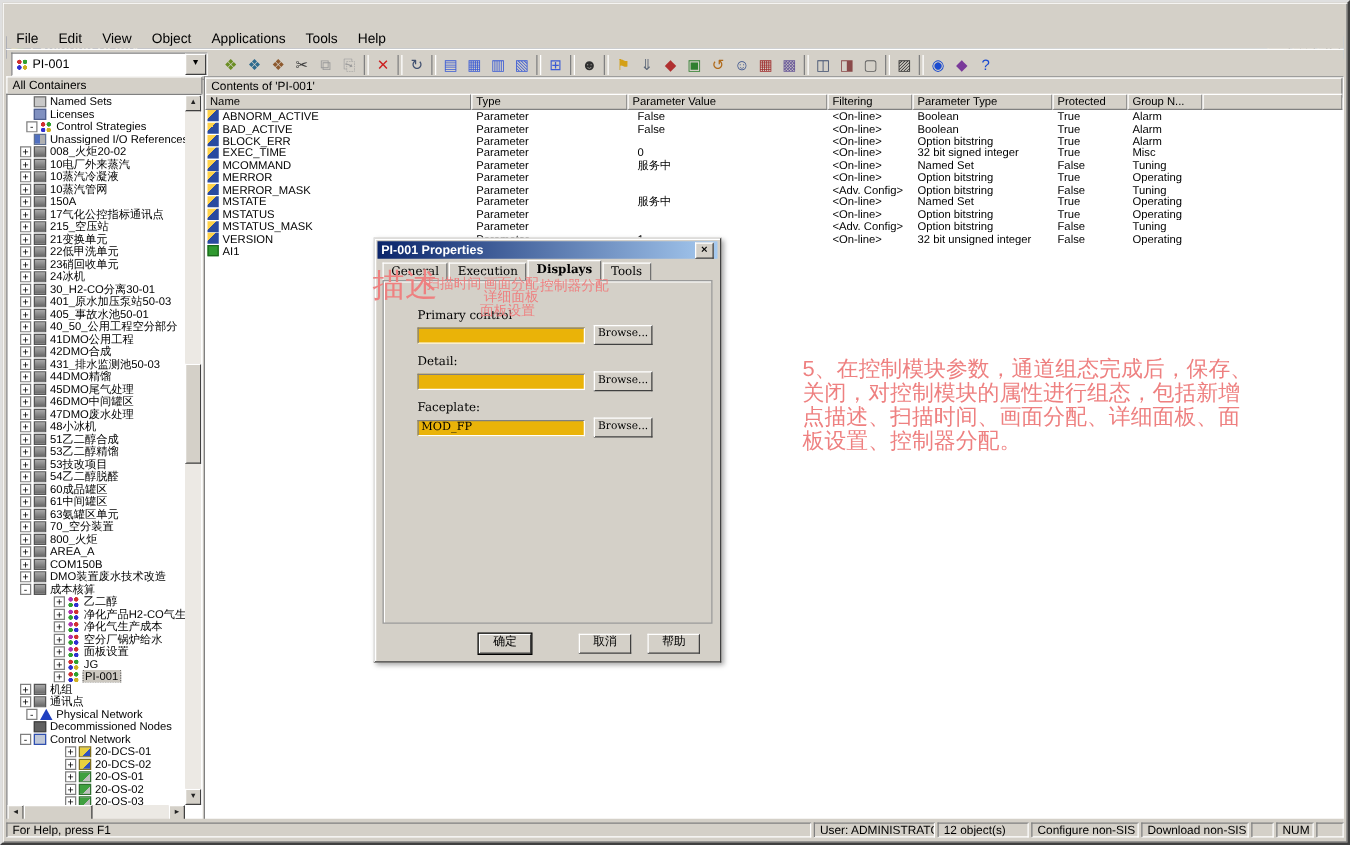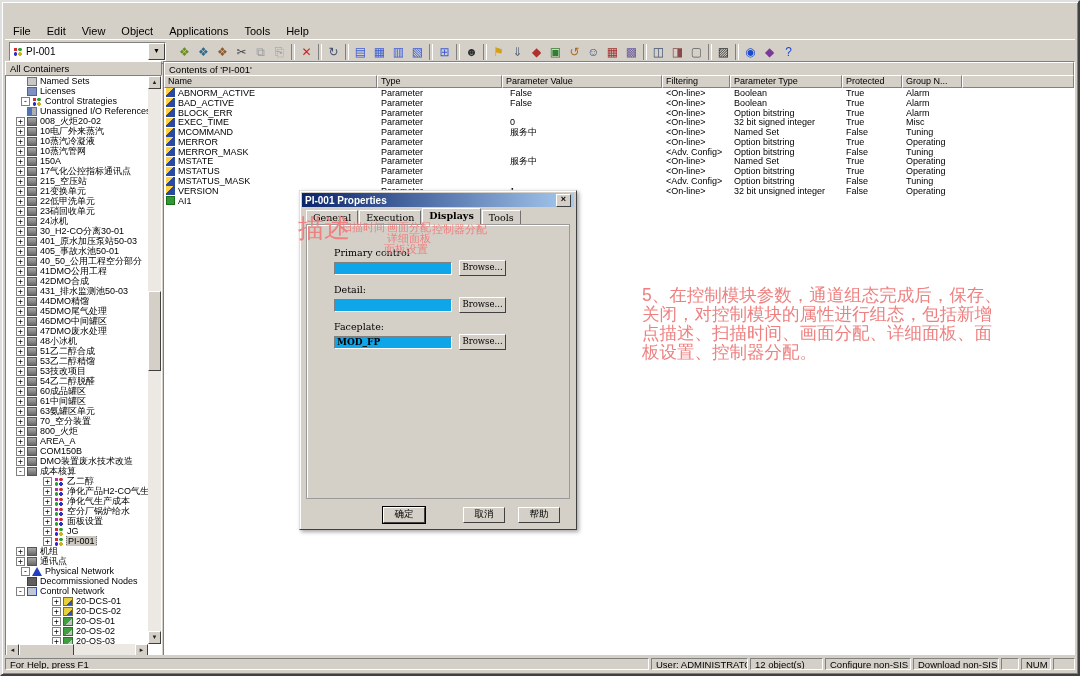--- a/index.html
+++ b/index.html
@@ -107,23 +107,23 @@
   .tabs{position:absolute;left:6px;top:19px;right:6px;height:15px;display:flex;align-items:flex-end;}
   .tab{height:13px;padding:0 6px;font-size:9.5px;line-height:13px;background:#d4d0c8;
        border:1px solid;border-color:#fff #707070 #d4d0c8 #fff;margin-right:1px;}
   .tab-active{height:15px;font-weight:bold;position:relative;z-index:2;}
   .dlg-body{position:absolute;left:6px;top:33px;right:6px;bottom:30px;
             border:1px solid #9a9a9a;box-shadow:inset 1px 1px 0 #fff;
             padding:22px 0 0 27px;box-sizing:border-box;}
   .f{margin-bottom:8px;}
   .f-label{font-size:9.5px;margin-bottom:2px;}
   .f-row{display:flex;align-items:center;gap:7px;}
-  .f-input{width:118px;height:13px;border:1px solid;border-color:#808080 #fff #fff #808080;
-           background:#0ea5e9;font-size:9px;padding:0 2px;box-sizing:border-box;
-           font-family:"DejaVu Serif","Liberation Serif",serif;font-weight:bold;}
+  .f-input{width:134px;height:13px;border:1px solid;border-color:#808080 #fff #fff #808080;
+           background:#eab308;font-size:9px;padding:0 2px;box-sizing:border-box;
+           font-family:"DejaVu Serif","Liberation Serif",serif;}
   .browse-btn{width:45px;height:14px;background:#d4d0c8;
               border:1px solid;border-color:#fff #404040 #404040 #fff;
               font-size:8.5px;text-align:center;line-height:12px;}
   .dlg-btn{position:absolute;width:40px;height:14px;top:316px;background:#d4d0c8;
            border:1px solid;border-color:#fff #404040 #404040 #fff;
            font-size:9.5px;text-align:center;line-height:12px;}
   .btn-ok{left:83px;outline:1px solid #000;}
   .btn-cancel{left:163px;}
   .btn-help{left:218px;}
   

